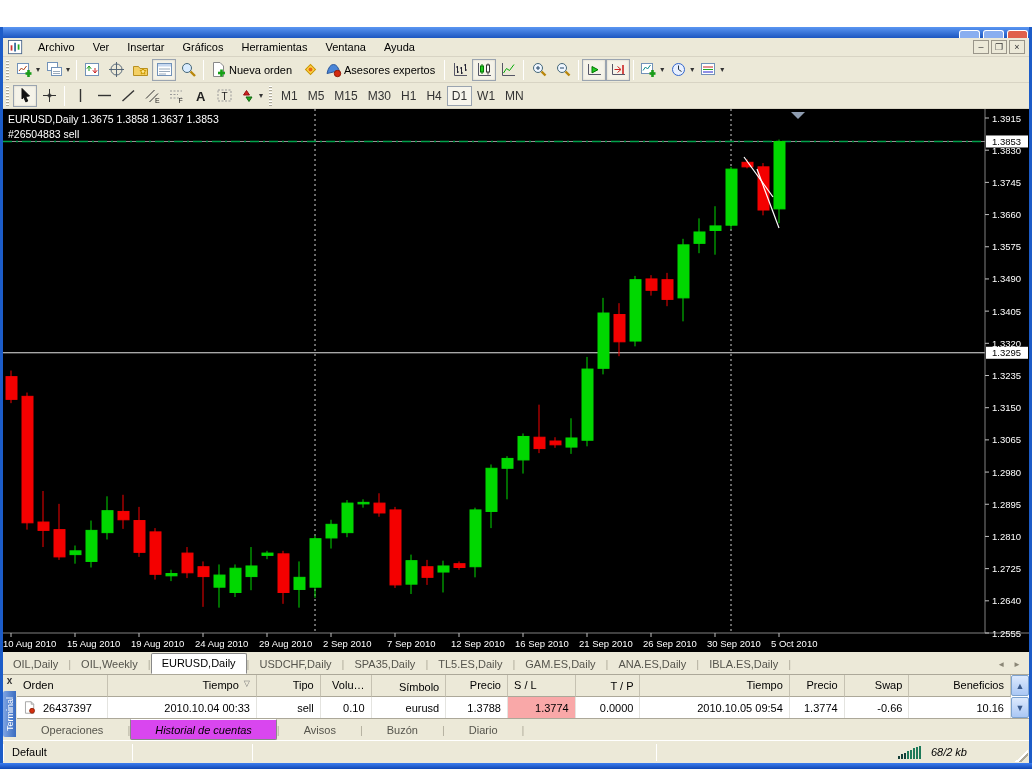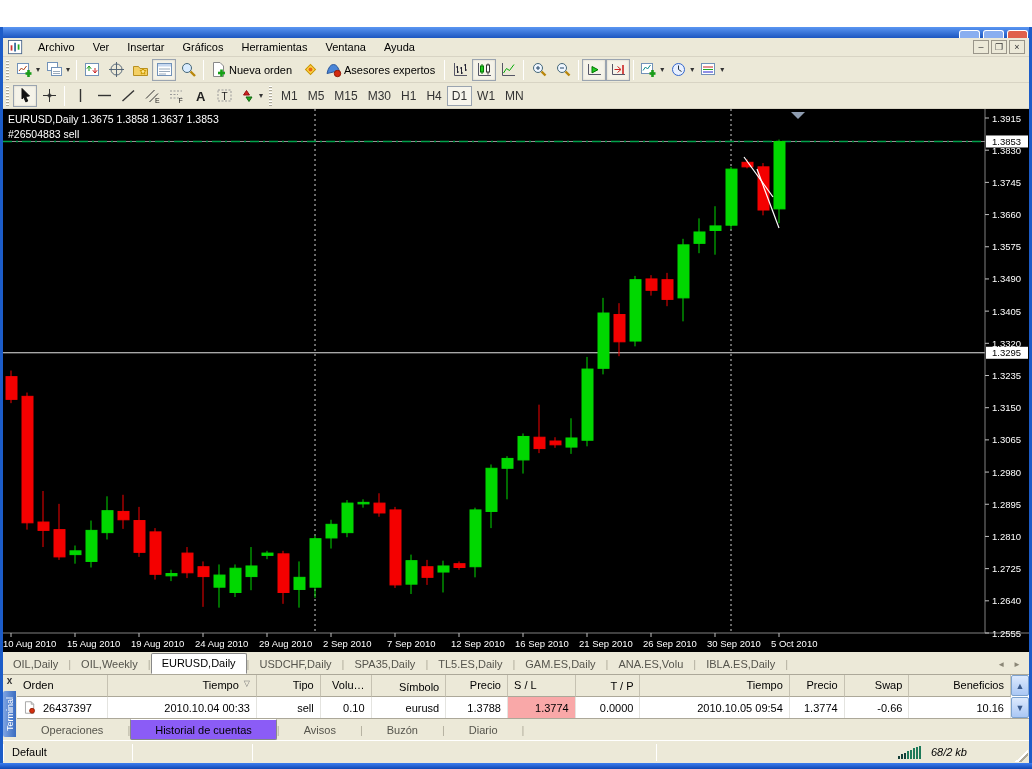--- a/index.html
+++ b/index.html
@@ -76,22 +76,22 @@
   .cell.l{justify-content:flex-start;text-align:left;}
   .sorticon{font-size:8px;color:#777;margin-left:5px;}
   #term-scroll{position:absolute;right:0;top:0;width:18px;height:43px;display:flex;
     flex-direction:column;gap:1px;}
   .scroll-btn{width:18px;height:21px;background:linear-gradient(#dce9fd,#aac7f4);
     border:1px solid #7da2ce;border-radius:2px;color:#3a5a8c;font-size:9px;
     display:flex;align-items:center;justify-content:center;}
   #term-tabs{position:absolute;left:14px;right:0;top:43px;height:22px;background:#ece9d8;
     border-top:1px solid #aca899;display:flex;align-items:center;font-size:11px;color:#55544c;}
   .ttab{padding:3px 24px;white-space:nowrap;}
-  .ttab.active{background:#8b5cf6;border:1px solid #888;border-top:1px solid #fff;color:#000;
-    border-radius:0 0 2px 2px;margin-top:-1px;padding-top:4px;}
+  .ttab.active{background:#d946ef;border:1px solid #888;border-top:1px solid #fff;color:#000;
+    border-radius:0 0 2px 2px;margin-top:-1px;padding-top:4px;font-style:italic;}
   .ttab-sep{color:#b0ac9c;}
 
   
   #statusbar{position:absolute;left:3px;right:3px;top:740px;height:23px;background:#ece9d8;
     border-top:1px solid #fff;display:flex;align-items:center;font-size:11px;color:#000;}
   .status-sec{height:17px;display:flex;align-items:center;padding:0 8px;}
   .status-sep{width:1px;height:17px;background:#aca899;border-right:1px solid #fff;}
   #signal-bars{display:flex;align-items:flex-end;gap:1px;height:13px;margin-right:10px;}
   #signal-bars i{display:block;width:2px;}
   #resize-grip{position:absolute;right:1px;bottom:1px;width:13px;height:13px;
@@ -612,21 +612,21 @@
       <div class="ctab active">EURUSD,Daily</div>
       <div class="ctab-sep">|</div>
       <div class="ctab">USDCHF,Daily</div>
       <div class="ctab-sep">|</div>
       <div class="ctab">SPA35,Daily</div>
       <div class="ctab-sep">|</div>
       <div class="ctab">TL5.ES,Daily</div>
       <div class="ctab-sep">|</div>
       <div class="ctab">GAM.ES,Daily</div>
       <div class="ctab-sep">|</div>
-      <div class="ctab">ANA.ES,Volu</div>
+      <div class="ctab">ANA.ES,Daily</div>
       <div class="ctab-sep">|</div>
       <div class="ctab">IBLA.ES,Daily</div>
       <div class="ctab-sep">|</div>
       <div class="ctab-arrows">
         <span>◄</span>
         <span>►</span>
       </div>
     </div>
 
   <div id="terminal">

